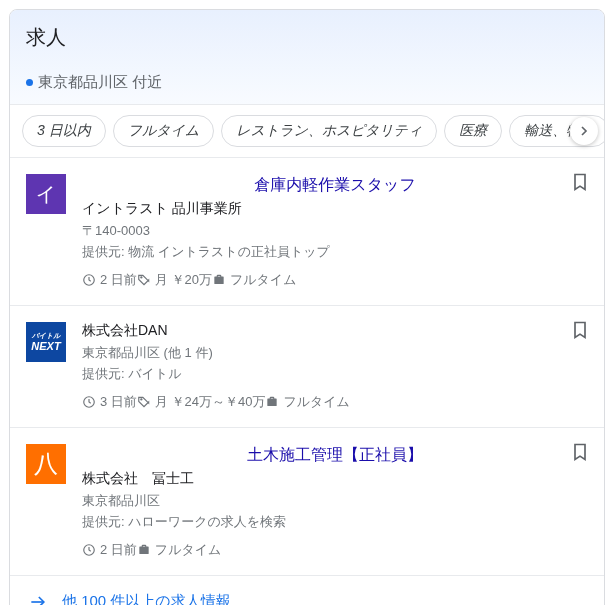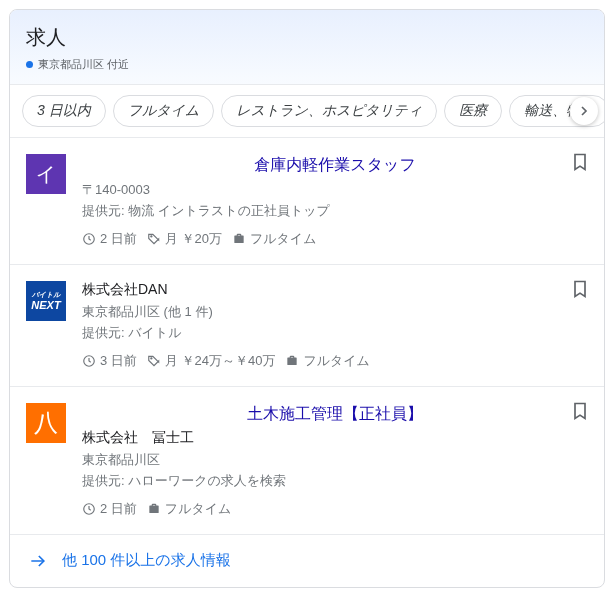--- a/index.html
+++ b/index.html
@@ -1,35 +1,35 @@
 <!DOCTYPE html>
 <html><head>
 <meta charset="utf-8">
 <style>
 * { margin:0; padding:0; box-sizing:border-box; font-family:Arial,"Hiragino Sans","Meiryo",sans-serif; }
 body { background:#fff; width:614px; height:605px; padding:9px; }
 .card { border:1px solid #dadce0; border-radius:8px; overflow:hidden; background:#fff; }
 .header { background:linear-gradient(180deg,#e8f0fe 0%,#f8fbff 100%); padding:14px 16px 12px; border-bottom:1px solid #e8eaed; }
-.header-title { font-size:20px; color:#202124; font-weight:400; margin-bottom:6px; }
-.header-loc { font-size:11px; color:#5f6368; display:flex; align-items:center; gap:5px; }
+.header-title { font-size:20px; color:#202124; font-weight:400; margin-bottom:22px; }
+.header-loc { font-size:15px; color:#5f6368; display:flex; align-items:center; gap:5px; }
 .loc-dot { width:7px; height:7px; background:#1a73e8; border-radius:50%; }
 .filter-bar { display:flex; align-items:center; padding:10px 12px; gap:7px; border-bottom:1px solid #e8eaed; overflow:hidden; position:relative; }
 .chip { border:1px solid #dadce0; border-radius:18px; padding:6px 14px; font-size:14px; color:#3c4043; white-space:nowrap; flex-shrink:0; cursor:pointer;font-style:italic; }
 .scroll-btn { position:absolute; right:6px; top:50%; transform:translateY(-50%); width:28px; height:28px; background:#fff; border-radius:50%; box-shadow:0 1px 4px rgba(0,0,0,0.25); display:flex; align-items:center; justify-content:center; cursor:pointer; }
 .listing { display:flex; padding:16px; border-bottom:1px solid #e8eaed; position:relative; }
 .listing:last-of-type { border-bottom:1px solid #e8eaed; }
 .logo { width:40px; height:40px; display:flex; align-items:center; justify-content:center; font-size:20px; color:#fff; flex-shrink:0; margin-right:16px; }
 .logo-purple { background:#5e35b1; font-family:"Yu Mincho",serif; }
 .logo-blue { background:#0d47a1; font-size:11px; font-weight:bold; flex-direction:column; line-height:1.1;font-style:italic; }
 .logo-orange { background:#ff6f00; font-family:"Yu Mincho",serif; font-size:24px; }
 .job-body { flex:1; min-width:0; }
 .job-title { color:#1a0dab; font-size:16px; margin-bottom:4px; line-height:1.4;text-align:center; }
 .job-company { font-size:14px; color:#202124; margin-bottom:3px; }
 .job-meta { font-size:13px; color:#70757a; line-height:1.6; }
-.job-footer { display:flex; align-items:center; gap:10px; margin-top:8px; font-size:13px; color:#70757a; }
+.job-footer { display:flex; align-items:center; gap:0; margin-top:8px; font-size:13px; color:#70757a; }
 .job-footer span { display:flex; align-items:center; gap:4px; }
 .bookmark { position:absolute; top:14px; right:14px; cursor:pointer; color:#5f6368; }
 .more-link { padding:16px 18px; display:flex; align-items:center; gap:14px; color:#1a73e8; font-size:15px; cursor:pointer; }
 svg { display:block; }
 </style>
 </head>
 <body>
 
 <div class="card">
   <div class="header">
@@ -52,20 +52,21 @@
           <polyline points="9 6 15 12 9 18"></polyline>
         </svg>
     </div>
   </div>
 
   <div id="listings">
       <div class="listing">
         <div class="logo logo-purple">イ</div>
         <div class="job-body">
           <div class="job-title">倉庫内軽作業スタッフ</div>
+          <div class="job-company">イントラスト 品川事業所</div>
           <div class="job-meta">〒140-0003</div>
           <div class="job-meta">提供元: 物流 イントラストの正社員トップ</div>
           <div class="job-footer">
             <span><svg width="14" height="14" viewBox="0 0 24 24" fill="none" stroke="#70757a" stroke-width="2">
                 <circle cx="12" cy="12" r="9"></circle>
                 <polyline points="12 7 12 12 15 14"></polyline>
               </svg>2 日前</span>
             <span><svg width="14" height="14" viewBox="0 0 24 24" fill="none" stroke="#70757a" stroke-width="2">
                 <path d="M20 12l-8 8-9-9V4h7l10 10z"></path>
                 <circle cx="7.5" cy="7.5" r="1" fill="#70757a"></circle>

